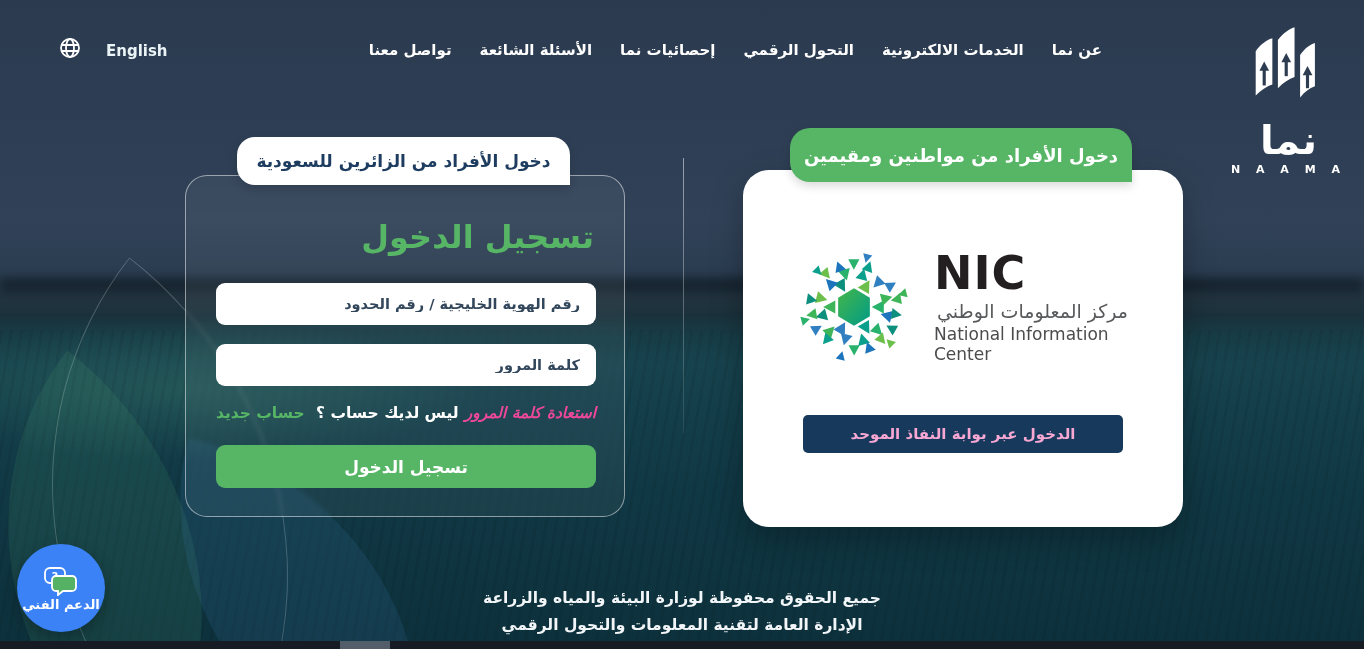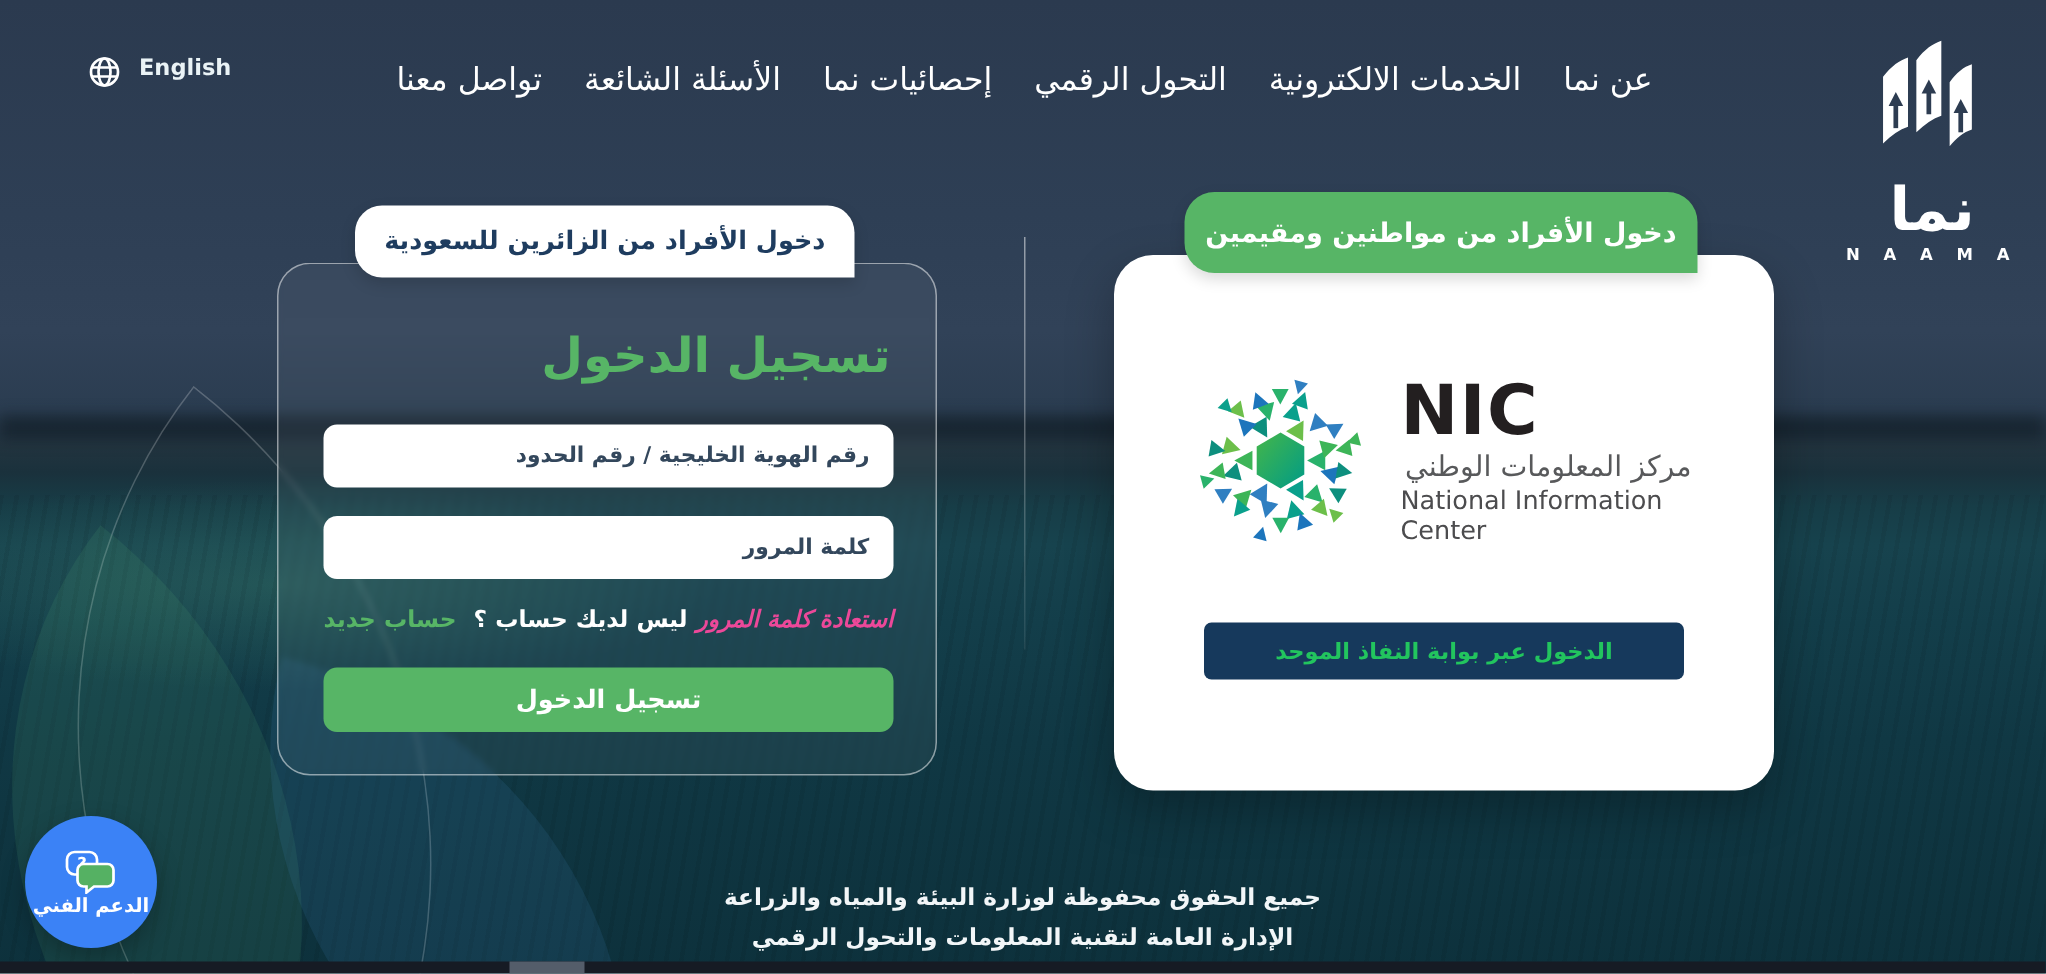--- a/index.html
+++ b/index.html
@@ -24,43 +24,43 @@
   .leaf-fill-green { left:-60px; top:420px; width:330px; height:300px; transform:rotate(38deg);
     background:rgba(90,180,120,.12); }
   .leaf-fill-blue  { left:150px; top:470px; width:300px; height:280px; transform:rotate(14deg);
     background:rgba(70,140,200,.13); }
   .leaf-outline { left:-30px; top:340px; width:400px; height:380px; transform:rotate(38deg);
     border:1px solid rgba(255,255,255,.22); }
   .bg-pole { position:absolute; left:683px; top:158px; width:1px; height:275px;
     background:linear-gradient(180deg, rgba(255,255,255,.5), rgba(255,255,255,.08)); pointer-events:none; }
 
   
-  .lang-switch { position:absolute; left:58px; top:36px; display:flex; align-items:flex-start; gap:11px;
+  .lang-switch { position:absolute; left:58px; top:36px; display:flex; align-items:flex-end; gap:24px;
     direction:ltr; color:#eaf3f6; font-size:15px; font-weight:700; cursor:pointer; }
   .main-nav { position:absolute; right:262px; top:41px; display:flex; gap:28px; direction:rtl; }
-  .main-nav a { color:#ffffff; font-size:21px; font-weight:400; text-decoration:none; white-space:nowrap; }
+  .main-nav a { color:#ffffff; font-size:15px; font-weight:700; text-decoration:none; white-space:nowrap; }
   .brand { position:absolute; right:18px; top:26px; display:flex; direction:rtl; align-items:center; gap:12px;flex-direction:column; }
   .brand-text { text-align:center; color:#fff; }
   .brand-ar { font-size:40px; font-weight:700; line-height:1.1; }
   .brand-latin { font-size:11px; font-weight:700; letter-spacing:6px; margin-top:1px; }
 
   
   .citizens-badge { position:absolute; left:790px; top:128px; width:342px; height:54px; z-index:5;
     background:#57b566; border-radius:20px 20px 0 20px; display:flex; align-items:center; justify-content:center;
     color:#fff; font-size:18px; font-weight:700; box-shadow:0 4px 10px rgba(0,0,0,.15); }
   .citizens-card { position:absolute; left:743px; top:170px; width:440px; height:357px; z-index:4;
     background:#ffffff; border-radius:26px; box-shadow:0 12px 32px rgba(0,0,0,.28); }
   .nic-block { position:absolute; left:55px; top:78px; width:330px; display:flex; direction:ltr;
     align-items:center; gap:24px; }
   .nic-text { display:flex; flex-direction:column; }
   .nic-acronym { font-size:46px; font-weight:900; color:#231f20; line-height:1; letter-spacing:1px; }
   .nic-ar { font-size:19px; color:#58595b; margin-top:4px; direction:rtl; text-align:right; }
   .nic-en { font-size:17px; color:#4c4c4e; margin-top:2px; }
   .sso-button { position:absolute; left:60px; bottom:74px; width:320px; height:38px;
-    background:#16395c; border:none; border-radius:5px; color:#22c55e; font-size:15px; font-weight:700;
+    background:#16395c; border:none; border-radius:5px; color:#f9a8d4; font-size:15px; font-weight:700;
     font-family:inherit; cursor:pointer; }
 
   
   .visitors-badge { position:absolute; left:237px; top:137px; width:333px; height:48px; z-index:5;
     background:#ffffff; border-radius:18px 18px 0 18px; display:flex; align-items:center; justify-content:center;
     color:#1e3c5f; font-size:17px; font-weight:700; box-shadow:0 4px 10px rgba(0,0,0,.15); }
   .visitors-panel { position:absolute; left:185px; top:175px; width:440px; height:342px; z-index:4;
     border:1px solid rgba(255,255,255,.5); border-radius:22px; background:rgba(255,255,255,.05);
     backdrop-filter:blur(2px); }
   .login-heading { position:absolute; right:30px; top:42px; color:#57b566; font-size:32px; font-weight:700; }

